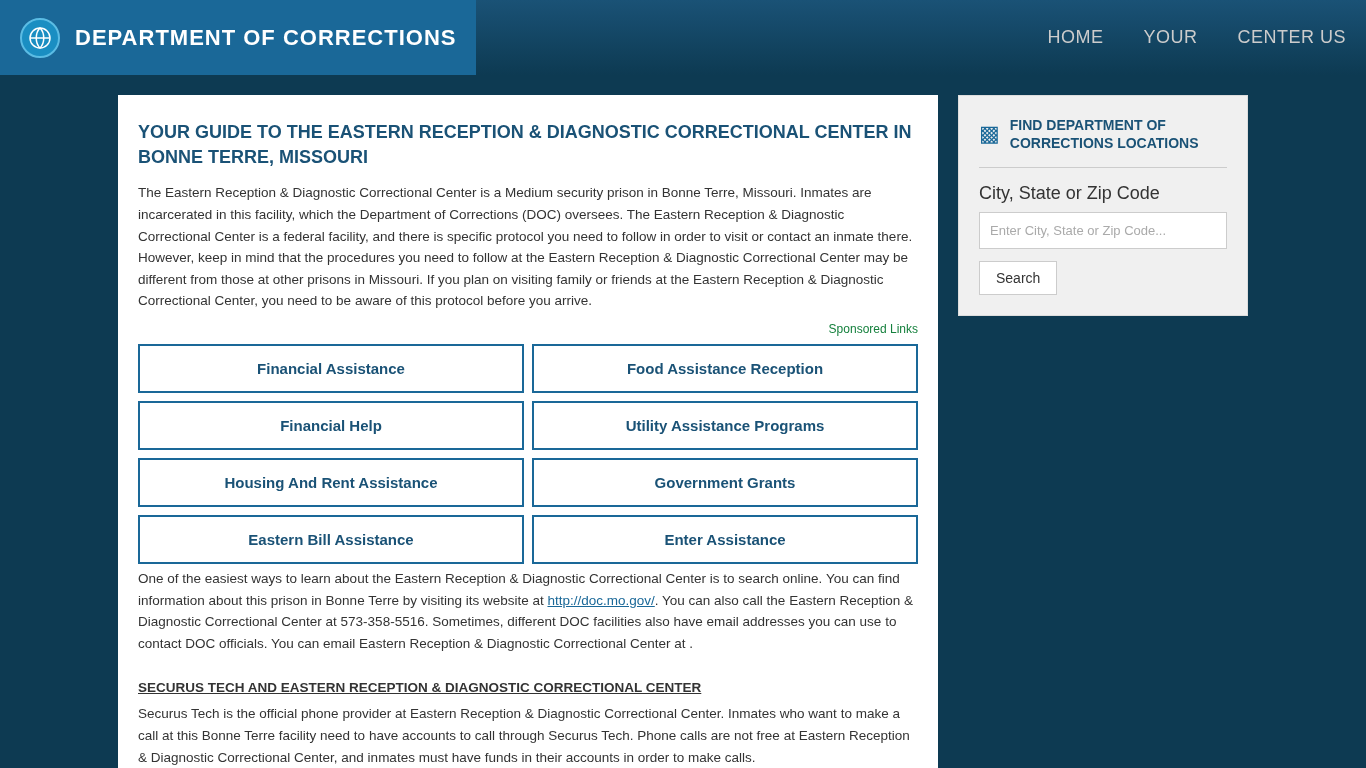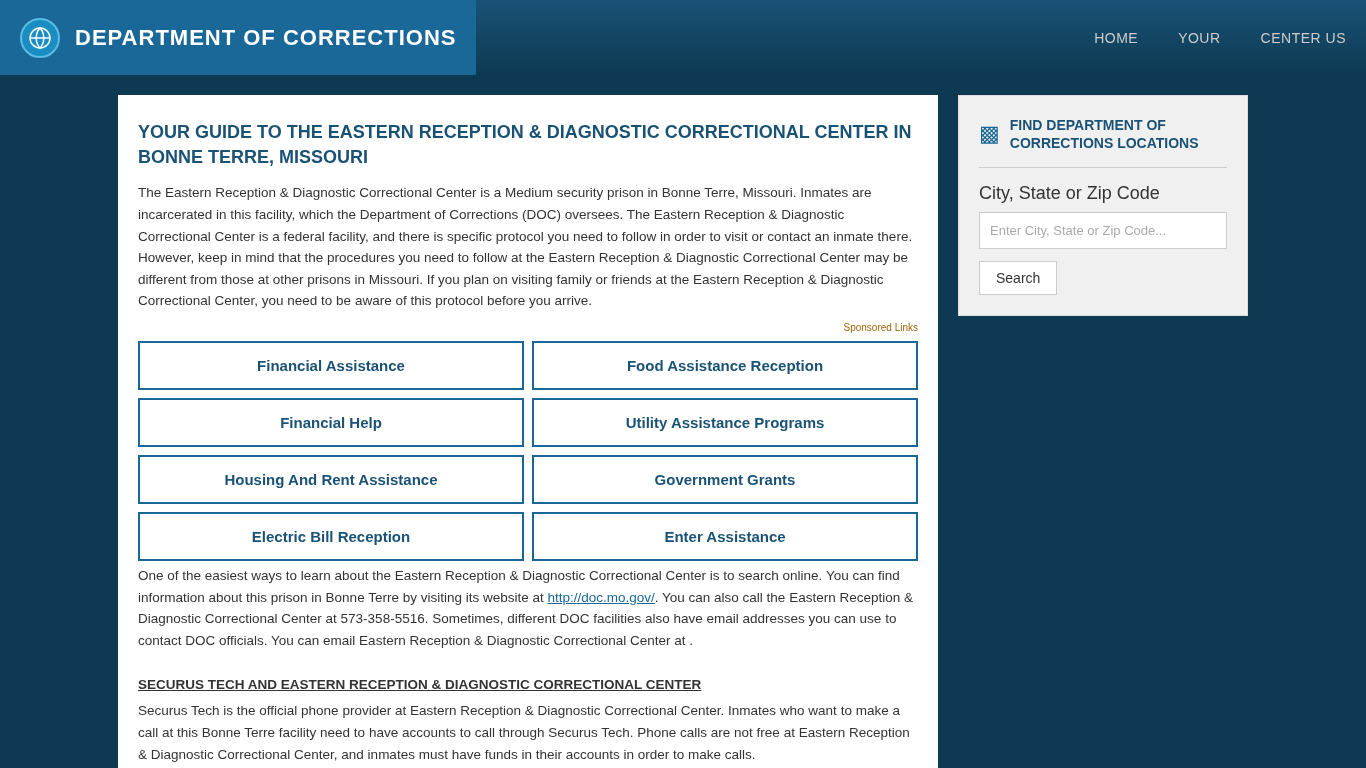--- a/index.html
+++ b/index.html
@@ -52,21 +52,21 @@
     }
     .header-nav {
       display: flex;
       align-items: center;
       padding-right: 20px;
       gap: 40px;
     }
     .header-nav a {
       color: #ccc;
       text-decoration: none;
-      font-size: 14px;
+      font-size: 18px;
       letter-spacing: 0.5px;
     }
 
     
     .page-wrapper {
       max-width: 1150px;
       margin: 20px auto;
       padding: 0 10px;
       display: flex;
       gap: 20px;
@@ -87,22 +87,22 @@
       line-height: 1.4;
     }
     .main-content p {
       font-size: 13.5px;
       line-height: 1.6;
       color: #333;
       margin-bottom: 10px;
     }
     .sponsored-links {
       text-align: right;
-      color: #a16207;
-      font-size: 10px;
+      color: #15803d;
+      font-size: 12px;
       margin-bottom: 8px;
     }
 
     
     .btn-grid {
       display: grid;
       grid-template-columns: 1fr 1fr;
       gap: 8px;
       margin-bottom: 4px;
     }
@@ -215,21 +215,21 @@
     <div class="sponsored-links">Sponsored Links</div>
 
     
     <div class="btn-grid">
       <button class="assistance-btn">Financial Assistance</button>
       <button class="assistance-btn">Food Assistance Reception</button>
       <button class="assistance-btn">Financial Help</button>
       <button class="assistance-btn">Utility Assistance Programs</button>
       <button class="assistance-btn">Housing And Rent Assistance</button>
       <button class="assistance-btn">Government Grants</button>
-      <button class="assistance-btn">Electric Bill Reception</button>
+      <button class="assistance-btn">Eastern Bill Assistance</button>
       <button class="assistance-btn">Enter Assistance</button>
     </div>
 
     <p>One of the easiest ways to learn about the Eastern Reception &amp; Diagnostic Correctional Center is to search online. You can find information about this prison in Bonne Terre by visiting its website at <a class="inline-link" href="#">http://doc.mo.gov/</a>. You can also call the Eastern Reception &amp; Diagnostic Correctional Center at 573-358-5516. Sometimes, different DOC facilities also have email addresses you can use to contact DOC officials. You can email Eastern Reception &amp; Diagnostic Correctional Center at .</p>
 
     <br>
     <div class="section-title">SECURUS TECH AND EASTERN RECEPTION &amp; DIAGNOSTIC CORRECTIONAL CENTER</div>
     <p>Securus Tech is the official phone provider at Eastern Reception &amp; Diagnostic Correctional Center. Inmates who want to make a call at this Bonne Terre facility need to have accounts to call through Securus Tech. Phone calls are not free at Eastern Reception &amp; Diagnostic Correctional Center, and inmates must have funds in their accounts in order to make calls.</p>
   </div>
 

